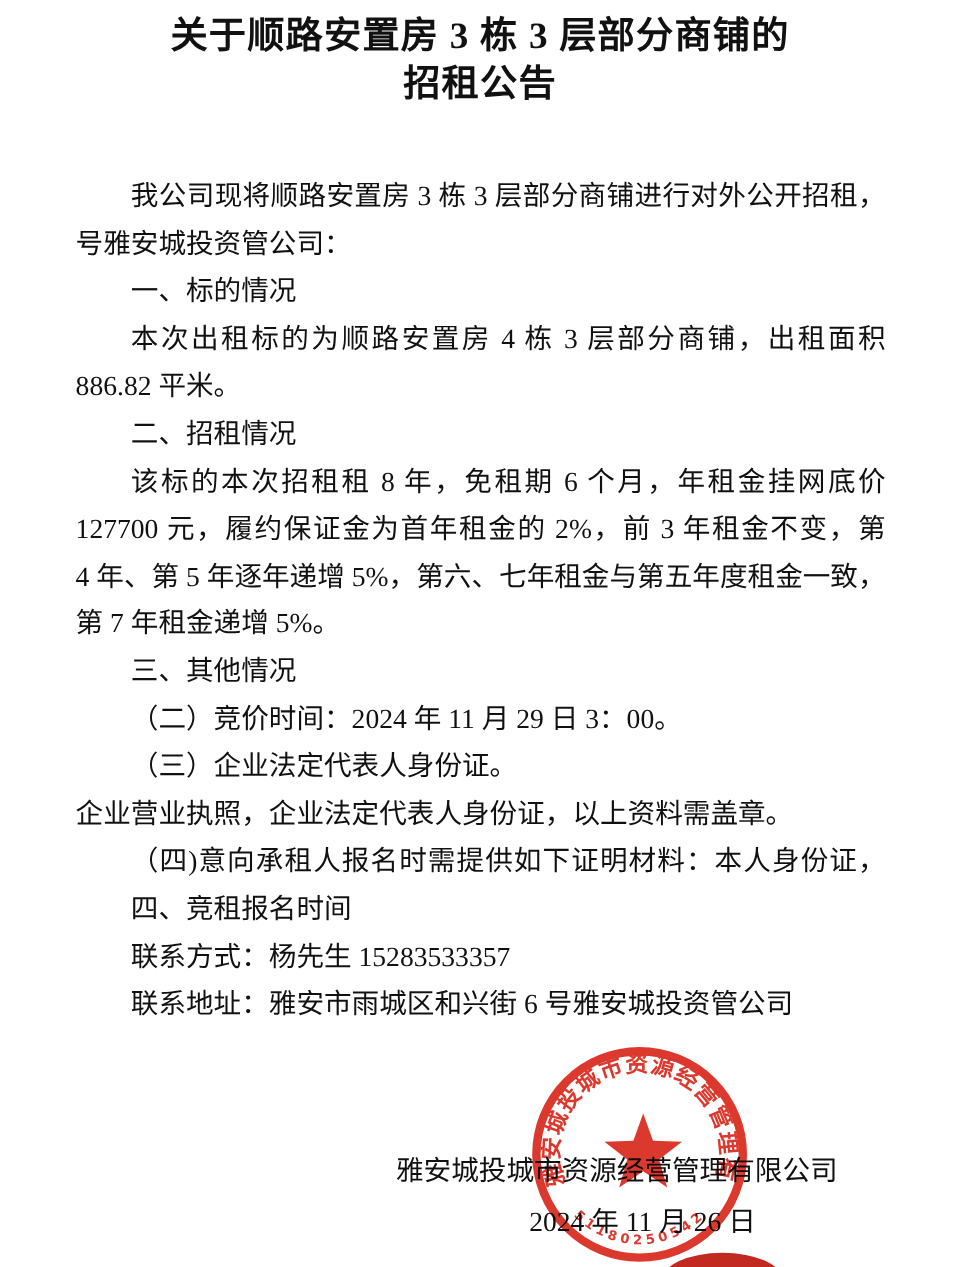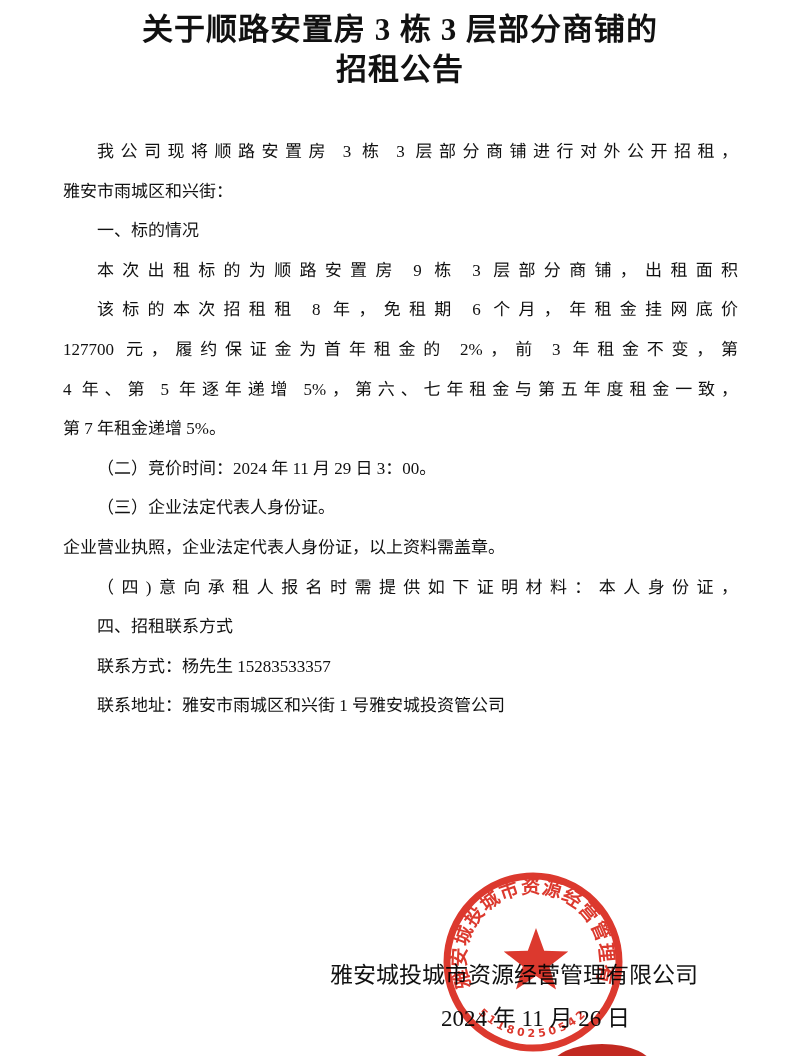--- a/index.html
+++ b/index.html
@@ -14,22 +14,22 @@
   }
   .title{
     padding-top:10px;
     text-align:center;
     font-size:31px;
     font-weight:bold;
     line-height:40px;
     letter-spacing:1px;
   }
   .body-text{
-    margin:42px 62px 0 63px;
-    font-size:17px;
+    margin:54px 62px 0 63px;
+    font-size:23px;
     line-height:39.6px;
   }
   .line{
     text-align:justify;
     text-align-last:left;
     white-space:pre-wrap;
   }
   .line.indent{ text-indent:2em; }
   .line.fill{ text-align-last:justify; }
   .footer-company{
@@ -65,34 +65,37 @@
 
 <div class="page">
 
   <div class="title">
     <div>关于顺路安置房 3 栋 3 层部分商铺的</div>
     <div>招租公告</div>
   </div>
 
   <div class="body-text">
       <div class="line indent fill">我公司现将顺路安置房 3 栋 3 层部分商铺进行对外公开招租，</div>
-      <div class="line">雅安市雨城区和兴街：</div>
+      <div class="line">号雅安城投资管公司：</div>
       <div class="line indent">一、标的情况</div>
-      <div class="line indent fill">本次出租标的为顺路安置房 9 栋 3 层部分商铺，出租面积</div>
+      <div class="line indent fill">本次出租标的为顺路安置房 4 栋 3 层部分商铺，出租面积</div>
+      <div class="line">886.82 平米。</div>
+      <div class="line indent">二、招租情况</div>
       <div class="line indent fill">该标的本次招租租 8 年，免租期 6 个月，年租金挂网底价</div>
       <div class="line fill">127700 元，履约保证金为首年租金的 2%，前 3 年租金不变，第</div>
       <div class="line fill">4 年、第 5 年逐年递增 5%，第六、七年租金与第五年度租金一致，</div>
       <div class="line">第 7 年租金递增 5%。</div>
+      <div class="line indent">三、其他情况</div>
       <div class="line indent">（二）竞价时间：2024 年 11 月 29 日 3：00。</div>
       <div class="line indent">（三）企业法定代表人身份证。</div>
       <div class="line">企业营业执照，企业法定代表人身份证，以上资料需盖章。</div>
       <div class="line indent fill">（四)意向承租人报名时需提供如下证明材料：本人身份证，</div>
-      <div class="line indent">四、招租联系方式</div>
+      <div class="line indent">四、竞租报名时间</div>
       <div class="line indent">联系方式：杨先生 15283533357</div>
-      <div class="line indent">联系地址：雅安市雨城区和兴街 1 号雅安城投资管公司</div>
+      <div class="line indent">联系地址：雅安市雨城区和兴街 6 号雅安城投资管公司</div>
     </div>
 
   <div class="footer-company">雅安城投城市资源经营管理有限公司</div>
   <div class="footer-date">2024 年 11 月 26 日</div>
 
   <svg class="seal" viewBox="0 0 190 190" xmlns="http://www.w3.org/2000/svg">
     <g>
       <circle cx="95" cy="95" r="86" fill="none" stroke="#d9281c" stroke-width="7"></circle>
       <polygon fill="#d9281c" points="98,61 106.2,83.7 130.3,84.5 111.3,99.3 118,122.5 98,109 78,122.5 84.7,99.3 65.7,84.5 89.8,83.7"></polygon>
       <defs>

